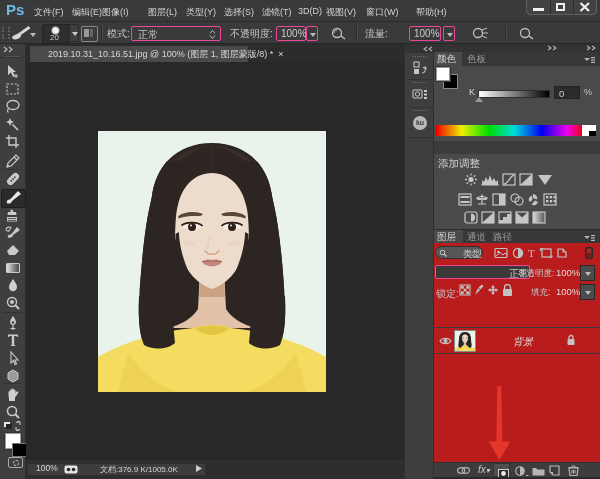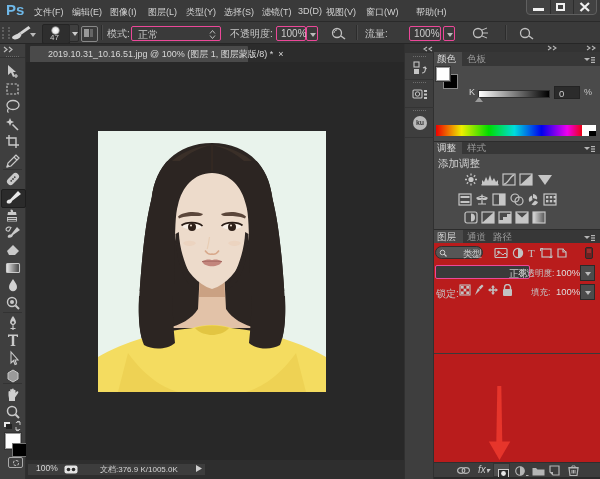--- a/index.html
+++ b/index.html
@@ -25,21 +25,21 @@
   .ptab.active{color:#d8d8d8;}
   .pmenu{position:absolute;right:5px;width:12px;height:8px;}
   .smalltxt{position:absolute;font-size:9px;color:#c4c4c4;white-space:nowrap;}
 </style>
 </head>
 <body>
 <div class="abs" id="menubar">
   <div id="pslogo">Ps</div>
   <div class="menuitem" style="left:34px;">文件(F)</div>
   <div class="menuitem" style="left:72px;">编辑(E)</div>
-  <div class="menuitem" style="left:110px;">图像(I)</div>
+  <div class="menuitem" style="left:102px;">图像(I)</div>
   <div class="menuitem" style="left:148px;">图层(L)</div>
   <div class="menuitem" style="left:186px;">类型(Y)</div>
   <div class="menuitem" style="left:224px;">选择(S)</div>
   <div class="menuitem" style="left:262px;">滤镜(T)</div>
   <div class="menuitem" style="left:298px;">3D(D)</div>
   <div class="menuitem" style="left:326px;">视图(V)</div>
   <div class="menuitem" style="left:366px;">窗口(W)</div>
   <div class="menuitem" style="left:416px;">帮助(H)</div>
   <div class="abs" style="left:526px;top:-4px;width:71px;height:19px;background:#424242;border:1px solid #606060;border-radius:4px;box-sizing:border-box;">
     <div class="abs" style="left:23px;top:0;width:1px;height:17px;background:#2d2d2d;"></div>
@@ -55,21 +55,21 @@
   <div class="abs" style="left:2px;top:5px;width:4px;height:12px;border-left:2px dotted #5e5e5e;border-right:2px dotted #5e5e5e;"></div>
   <svg class="abs" style="left:8px;top:3px;" width="24" height="17" viewBox="0 0 24 17">
     <path d="M20.5 1 L22.5 3.2 L13.5 9.4 L11.8 7.2 Z" fill="#d6d6d6"></path>
     <path d="M11.8 7.2 L13.5 9.4 C13.2 12 10.5 14.2 7 14.4 C4.8 14.5 3.6 13.4 4.2 12.1 C5.4 9.7 9.3 9.6 10.6 8 Z" fill="#d6d6d6"></path>
   </svg>
   <svg class="abs" style="left:29px;top:10px;" width="8" height="6">
       <path d="M1 1 L7 1 L4 5 Z" fill="#bbb"></path>
     </svg>
   <div class="abs" style="left:42px;top:2px;width:26px;height:18px;background:#2e2e2e;border:1px solid #242424;border-radius:2px;">
     <div class="abs" style="left:8px;top:1px;width:9px;height:9px;border-radius:50%;background:radial-gradient(circle,#fff 0%,#e8e8e8 45%,#2e2e2e 75%);"></div>
-    <div class="abs" style="left:7px;top:8px;font-size:8px;color:#ccc;">47</div>
+    <div class="abs" style="left:7px;top:8px;font-size:8px;color:#ccc;">20</div>
   </div>
   <div class="abs" style="left:69px;top:2px;width:10px;height:18px;background:#3f3f3f;border:1px solid #2a2a2a;border-radius:0 2px 2px 0;box-sizing:border-box;">
       <svg class="abs" style="left:1px;top:6px;" width="8" height="6">
         <path d="M1 1 L7 1 L4 5 Z" fill="#ccc"></path>
       </svg>
     </div>
   <div class="abs" style="left:81px;top:4px;width:15px;height:14px;border:1px solid #888;border-radius:2px;background:#3a3a3a;">
     <div class="abs" style="left:2px;top:2px;width:5px;height:8px;background:#999;"></div>
     <div class="abs" style="left:8px;top:2px;width:3px;height:8px;background:#666;"></div>
   </div>
@@ -338,31 +338,20 @@
     <svg class="abs" style="left:40px;top:30px;" width="10" height="7">
         <path d="M5 1 L9 6 L1 6 Z" fill="#9a9a9a"></path>
       </svg>
     <div class="abs" style="left:120px;top:20px;width:26px;height:13px;background:#2b2b2b;border:1px solid #232323;color:#ccc;font-size:9.5px;line-height:13px;padding-left:4px;box-sizing:border-box;">0</div>
     <div class="smalltxt" style="left:150px;top:21px;">%</div>
     <div class="abs" style="left:2px;top:59px;width:160px;height:11px;background:linear-gradient(to right,#e00 0%,#ee0 16%,#0d0 33%,#0dd 49%,#00e 66%,#e0e 82%,#e00 92%);"></div>
     <div class="abs" style="left:148px;top:59px;width:14px;height:11px;background:#fff;"></div>
     <div class="abs" style="left:155px;top:64.5px;width:7px;height:5.5px;background:#000;"></div>
   </div>
 
-  <div class="abs" style="left:0;top:97px;width:166px;height:13px;background:#373737;border-top:1px solid #2c2c2c;box-sizing:border-box;">
-    <div class="abs" style="left:0px;top:0;width:28px;height:13px;background:#4a4a4a;"></div>
-    <div class="ptab active" style="left:3px;top:0px;">调整</div>
-    <div class="ptab" style="left:33px;top:0px;">样式</div>
-    <svg class="pmenu" style="top:3px;" width="13" height="8">
-        <path d="M1 2 L4 5 L7 2" fill="#b5b5b5"></path>
-        <rect x="8" y="1" width="5" height="1.2" fill="#b5b5b5"></rect>
-        <rect x="8" y="3.4" width="5" height="1.2" fill="#b5b5b5"></rect>
-        <rect x="8" y="5.8" width="5" height="1.2" fill="#b5b5b5"></rect>
-      </svg>
-  </div>
   <div class="abs" style="left:0;top:110px;width:166px;height:75px;background:#4a4a4a;" id="adjbody">
     <div class="smalltxt" style="left:4px;top:3px;color:#cfcfcf;font-size:10.5px;">添加调整</div>
     <svg class="abs" style="left:30px;top:19px;" width="112" height="13" viewBox="0 0 112 13">
       <g fill="#c6c6c6">
         <circle cx="7" cy="6.5" r="2.6"></circle>
         <g stroke="#c6c6c6" stroke-width="1.3">
             <path d="M7 0.5 L7 2.5 M7 10.5 L7 12.5 M1 6.5 L3 6.5 M11 6.5 L13 6.5 M2.8 2.3 L4.2 3.7 M9.8 9.3 L11.2 10.7 M11.2 2.3 L9.8 3.7 M4.2 9.3 L2.8 10.7"></path>
           </g>
         <path d="M18 11 L18 7 L20 9 L22 4 L24 8 L26 2 L28 8 L30 5 L32 9 L34 7 L34 11 Z"></path>
         <rect x="17.5" y="11" width="17" height="1.5"></rect>
@@ -495,20 +484,36 @@
       </g>
     </svg>
     <div class="smalltxt" style="left:97px;top:44px;font-size:8.5px;">填充:</div>
     <div class="smalltxt" style="left:122px;top:43px;font-size:9.5px;color:#ddd;">100%</div>
     <div class="abs" style="left:146px;top:41px;width:13px;height:14px;background:#4c4c4c;border:1px solid #2a2a2a;">
         <svg class="abs" style="left:2.5px;top:5px;" width="8" height="6">
           <path d="M1 1 L7 1 L4 5 Z" fill="#bbb"></path>
         </svg>
       </div>
 
+    <div class="abs" style="left:0;top:84px;width:166px;height:26px;border-top:1px solid #3a3a3a;box-sizing:border-box;">
+      <svg class="abs" style="left:5px;top:8px;" width="13" height="10" viewBox="0 0 13 10">
+          <path d="M1 5 C3 1.5 10 1.5 12 5 C10 8.5 3 8.5 1 5 Z" fill="none" stroke="#c2c2c2" stroke-width="1.1"></path>
+          <circle cx="6.5" cy="5" r="2" fill="#c2c2c2"></circle>
+        </svg>
+      <div class="abs" style="left:21px;top:3px;width:20px;height:20px;outline:1px solid #888;">
+        <svg width="20" height="20" viewBox="0 0 228 261" preserveAspectRatio="none">
+            <use href="#portrait"></use>
+          </svg>
+      </div>
+      <div class="abs" style="left:79px;top:7px;font-size:10px;color:#ddd;font-style:italic;">背景</div>
+      <svg class="abs" style="left:132px;top:6px;" width="10" height="12" viewBox="0 0 10 12">
+          <rect x="1.5" y="5" width="7" height="6" rx="1" fill="#c2c2c2"></rect>
+          <path d="M3 5 L3 3.5 a2 2 0 0 1 4 0 L7 5" fill="none" stroke="#c2c2c2" stroke-width="1.3"></path>
+        </svg>
+    </div>
     <div class="abs" style="left:0;top:110px;width:166px;height:1px;background:#3a3a3a;"></div>
 
     <div class="abs" style="left:0;top:219px;width:166px;height:15px;background:#3d3d3d;border-top:1px solid #2f2f2f;box-sizing:border-box;">
       <svg class="abs" style="left:23px;top:4px;" width="13" height="7" viewBox="0 0 13 7">
           <ellipse cx="4.2" cy="3.5" rx="3.6" ry="2.8" fill="none" stroke="#b5b5b5" stroke-width="1.2"></ellipse>
           <ellipse cx="8.8" cy="3.5" rx="3.6" ry="2.8" fill="none" stroke="#b5b5b5" stroke-width="1.2"></ellipse>
         </svg>
       <div class="abs" style="left:44px;top:1px;font-size:10px;font-style:italic;color:#c5c5c5;">fx<span style="font-size:8px;">▾</span></div>
       <div class="abs" style="left:59px;top:0px;width:17px;height:14px;background:#4e4e4e;border:1px solid #333;box-sizing:border-box;">
         <svg style="margin:1.5px 0 0 2px;" width="11" height="9" viewBox="0 0 11 9">

